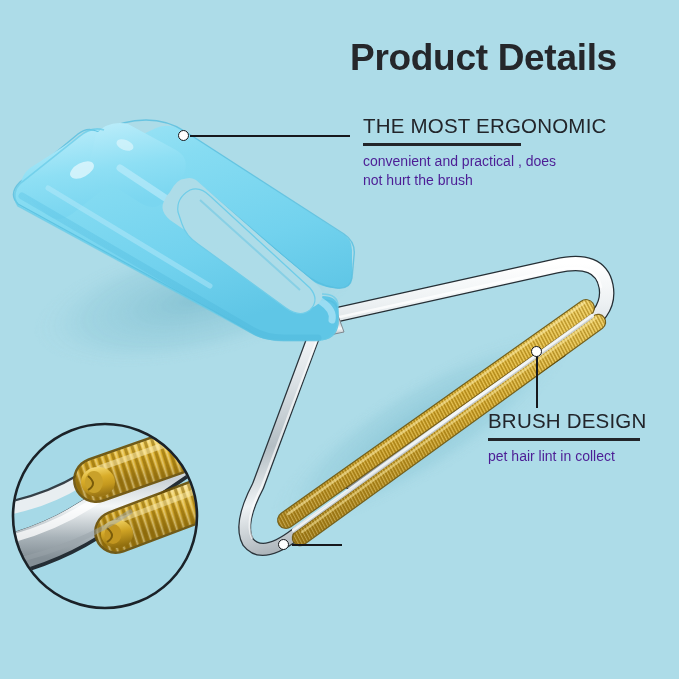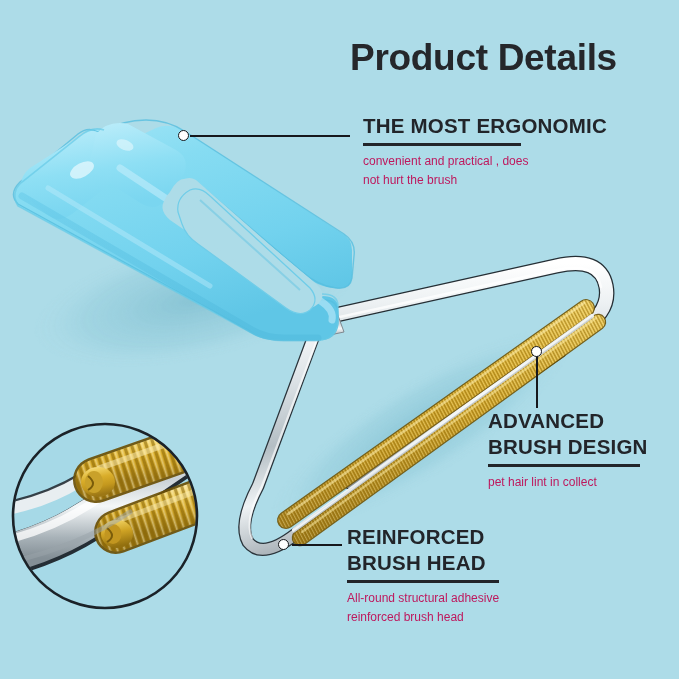--- a/index.html
+++ b/index.html
@@ -34,36 +34,36 @@
     font-weight: bold;
     letter-spacing: -0.3px;
     color: #25272B;
     line-height: 44px;
     white-space: nowrap;
   }
   
   .callout { position: absolute; }
   .callout .head {
     font-size: 20.5px;
-    font-weight: bold;
+    font-weight: normal;
     color: #22252A;
     line-height: 26px;
     letter-spacing: 0.2px;
     white-space: nowrap;
   }
   .callout .rule {
     height: 3px;
     background: #22252A;
     margin-top: 4px;
     margin-bottom: 6px;
   }
   .callout .sub {
-    font-size: 12px;
+    font-size: 14px;
     font-weight: normal;
-    color: #be185d;
+    color: #4c1d95;
     line-height: 19px;
     white-space: nowrap;
   }
 
   #callout-1 { left: 363px; top: 113px; }
   #callout-1 .rule { width: 158px; }
 
   #callout-2 { left: 488px; top: 408px; }
   #callout-2 .rule { width: 152px; }
 
@@ -438,27 +438,19 @@
   <div class="leader-dot" id="leader-3-dot"></div>
 
   <div class="callout" id="callout-1">
     <div class="head">THE MOST ERGONOMIC</div>
     <div class="rule"></div>
     <div class="sub">convenient and practical , does</div>
     <div class="sub">not hurt the brush</div>
   </div>
 
   <div class="callout" id="callout-2">
-    <div class="head">ADVANCED</div>
     <div class="head">BRUSH DESIGN</div>
     <div class="rule"></div>
     <div class="sub">pet hair lint in collect</div>
   </div>
 
-  <div class="callout" id="callout-3">
-    <div class="head">REINFORCED</div>
-    <div class="head">BRUSH HEAD</div>
-    <div class="rule"></div>
-    <div class="sub">All-round structural adhesive</div>
-    <div class="sub">reinforced brush head</div>
-  </div>
 
 </div>
 
 </body></html>

